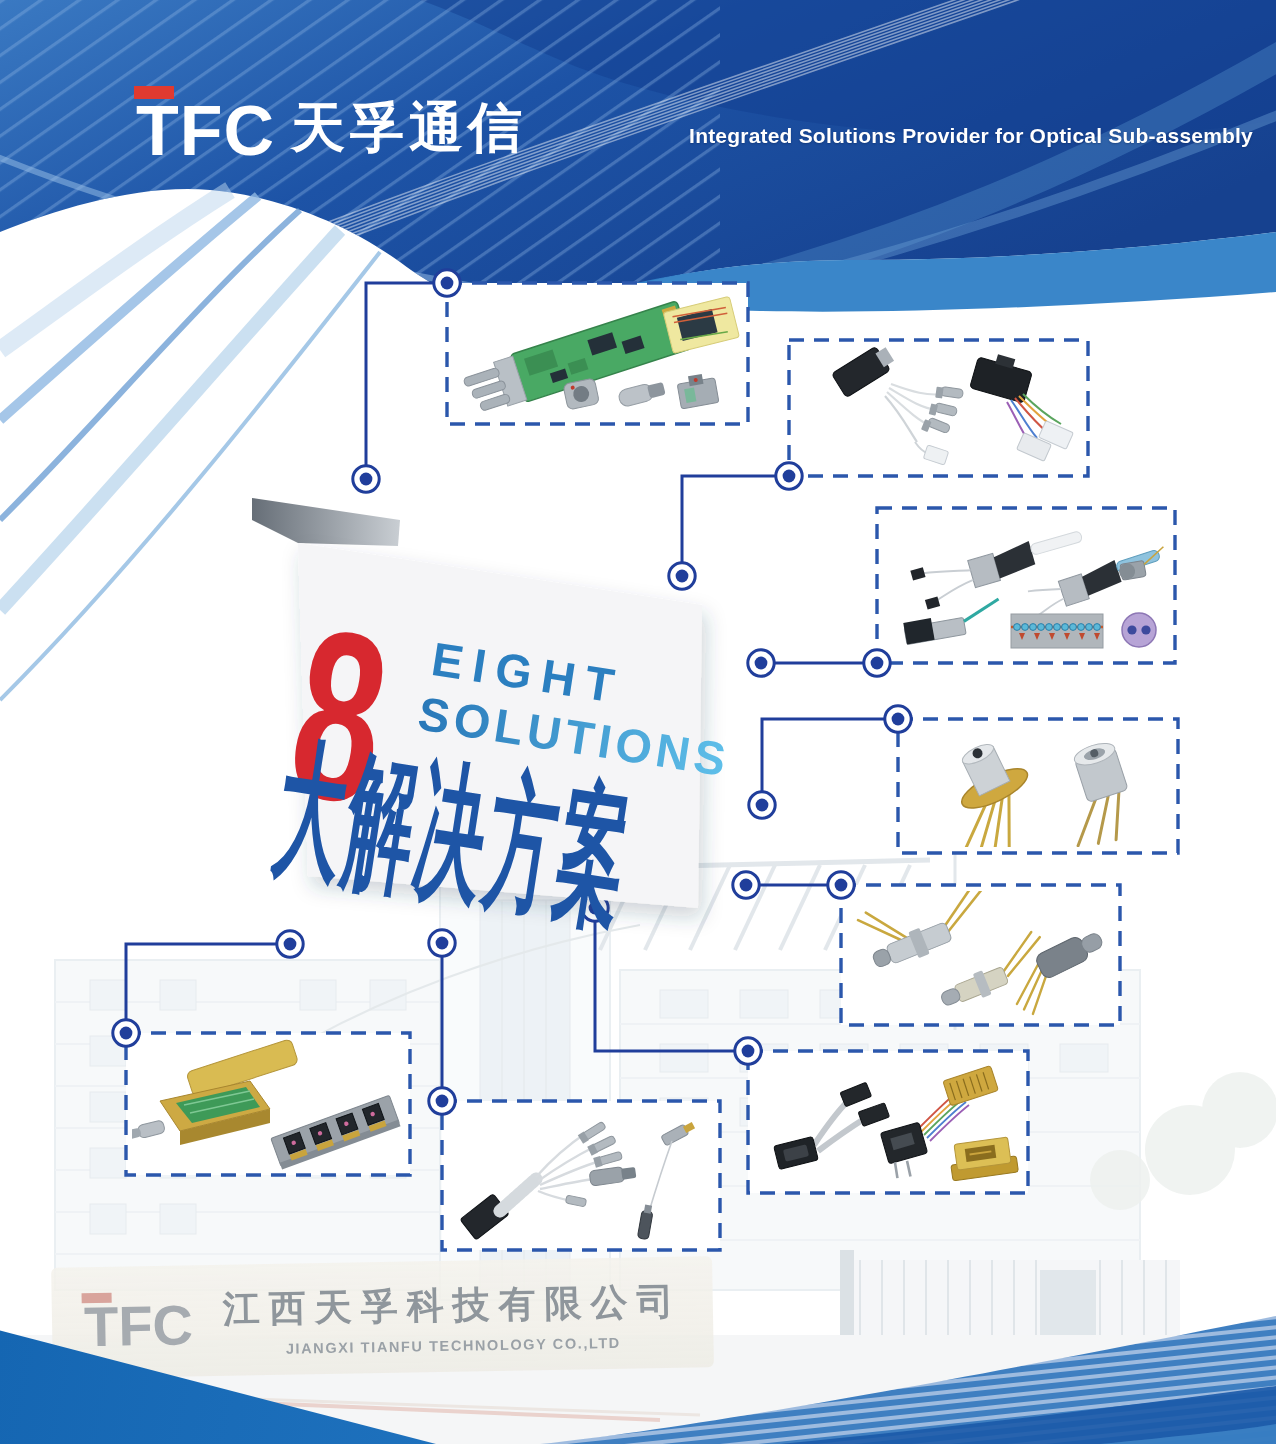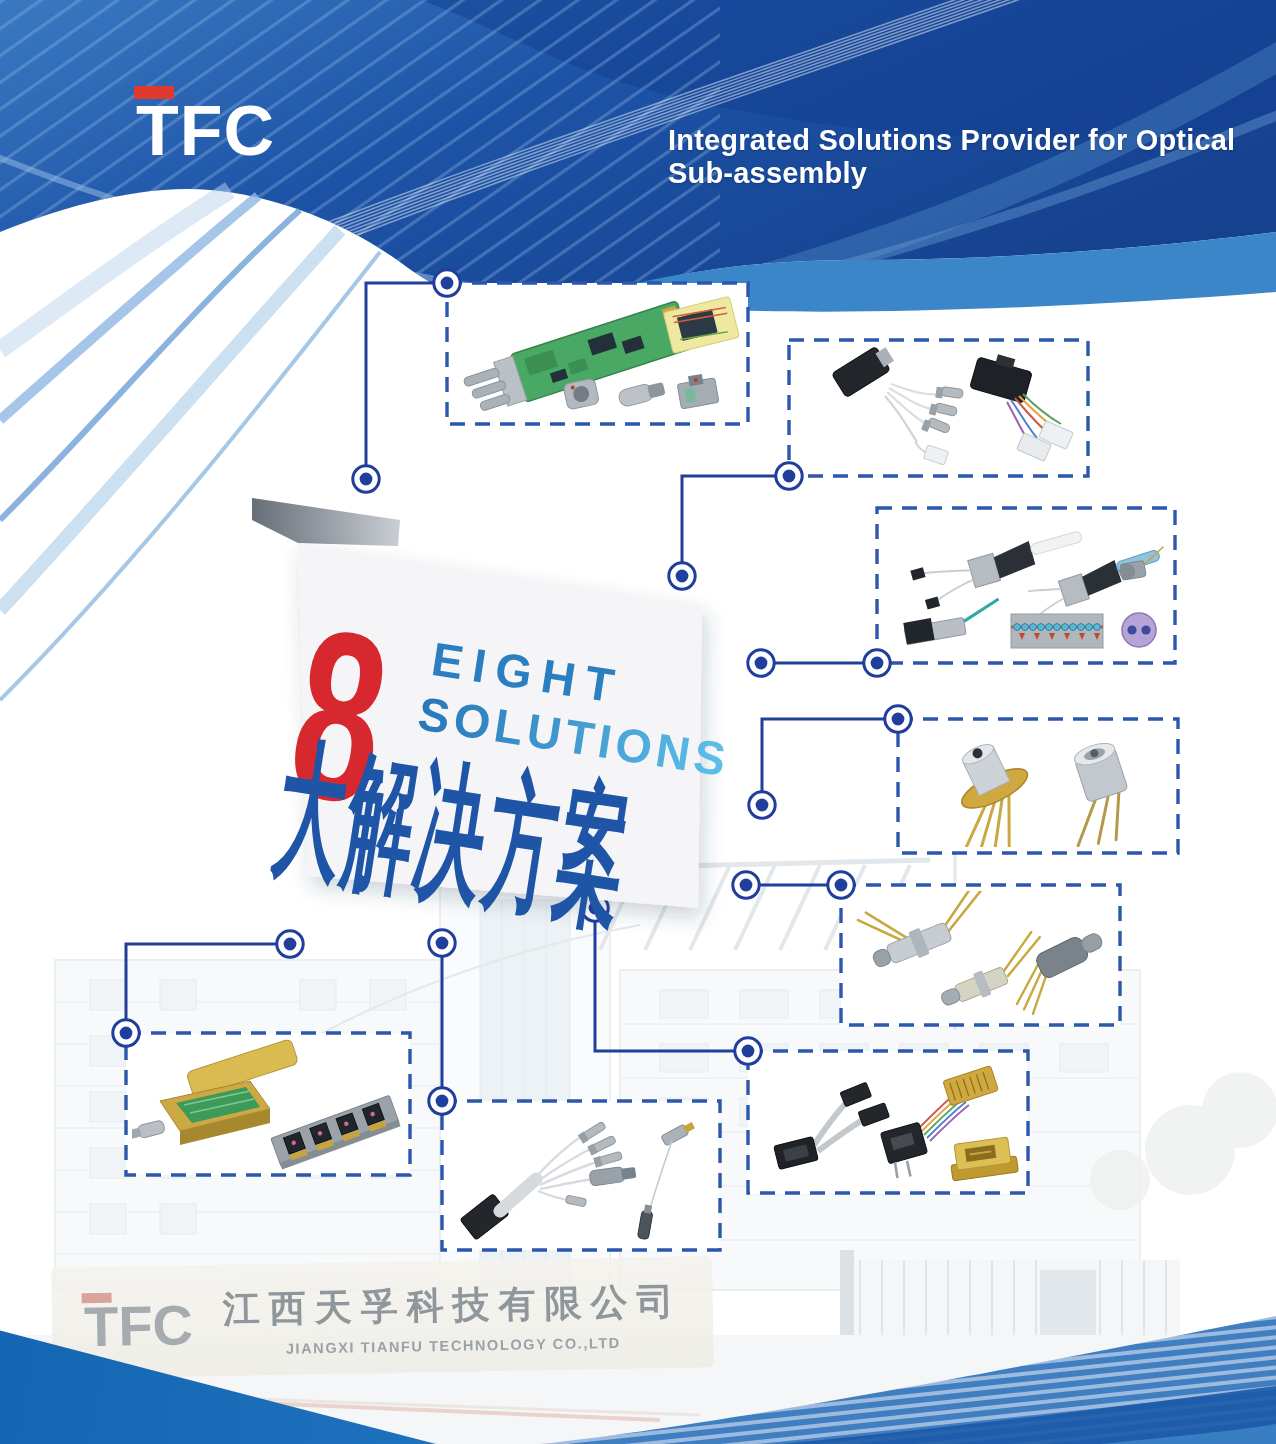--- a/index.html
+++ b/index.html
@@ -7,21 +7,21 @@
           font-family:"Liberation Sans",sans-serif;}
   .layer{position:absolute;left:0;top:0;}
 
   
   #header-svg{z-index:3;}
   .logo{position:absolute;left:136px;top:88px;z-index:5;display:flex;align-items:flex-start;gap:16px;color:#fff;}
   .logo-tfc{position:relative;font-size:70px;font-weight:bold;line-height:1;letter-spacing:1px;padding-top:8px;}
   .logo-red{position:absolute;left:-2px;top:-2px;width:40px;height:13px;background:#e03a30;}
   .logo-cn{font-size:54px;font-weight:bold;letter-spacing:5px;line-height:1;padding-top:12px;}
   .tagline{position:absolute;left:668px;top:124px;width:585px;z-index:5;color:#ffffff;
-           font-size:29px;font-weight:bold;letter-spacing:0.2px;text-shadow:0 1px 2px rgba(10,30,70,.35);}
+           font-size:21px;font-weight:bold;letter-spacing:0.2px;text-shadow:0 1px 2px rgba(10,30,70,.35);text-align:right;}
 
   
   #building-svg{top:830px;z-index:0;}
 
   
   .sign{position:absolute;left:52px;top:1262px;z-index:1;display:flex;align-items:center;gap:30px;
         background:linear-gradient(180deg,#f4f2ecdd,#edebe3cc);border-radius:6px;padding:20px 30px 18px 32px;
         transform:rotate(-1deg);}
   .sign-logo{position:relative;font-size:56px;font-weight:bold;color:#a6abb0;line-height:1;padding-top:6px;}
   .sign-red{position:absolute;left:-2px;top:0;width:30px;height:10px;background:#d9a49c;}
@@ -228,20 +228,21 @@
       <path d="M340,230 C 240,340 120,480 0,610" stroke="#a9cbe8" stroke-width="14" opacity="0.6"></path>
       <path d="M380,252 C 280,380 140,560 0,700" stroke="#7fb0dd" stroke-width="4" opacity="0.7"></path>
     </g>
   </svg>
 
   <div class="logo">
     <div class="logo-tfc">
       <span class="logo-red"></span>
       <span>TFC</span>
     </div>
+    <div class="logo-cn">天孚通信</div>
   </div>
   <div class="tagline">Integrated Solutions Provider for Optical Sub-assembly</div>
 
   <svg id="boxes-svg" class="layer" width="1276" height="1444" viewBox="0 0 1276 1444">
     <g fill="#ffffff" stroke="#2b57ac" stroke-width="3.4" stroke-dasharray="15 10">
       <rect x="447" y="283" width="301" height="141"></rect>
       <rect x="789" y="340" width="299" height="136"></rect>
       <rect x="877" y="508" width="298" height="155"></rect>
       <rect x="898" y="719" width="280" height="134"></rect>
       <rect x="841" y="885" width="279" height="140"></rect>

